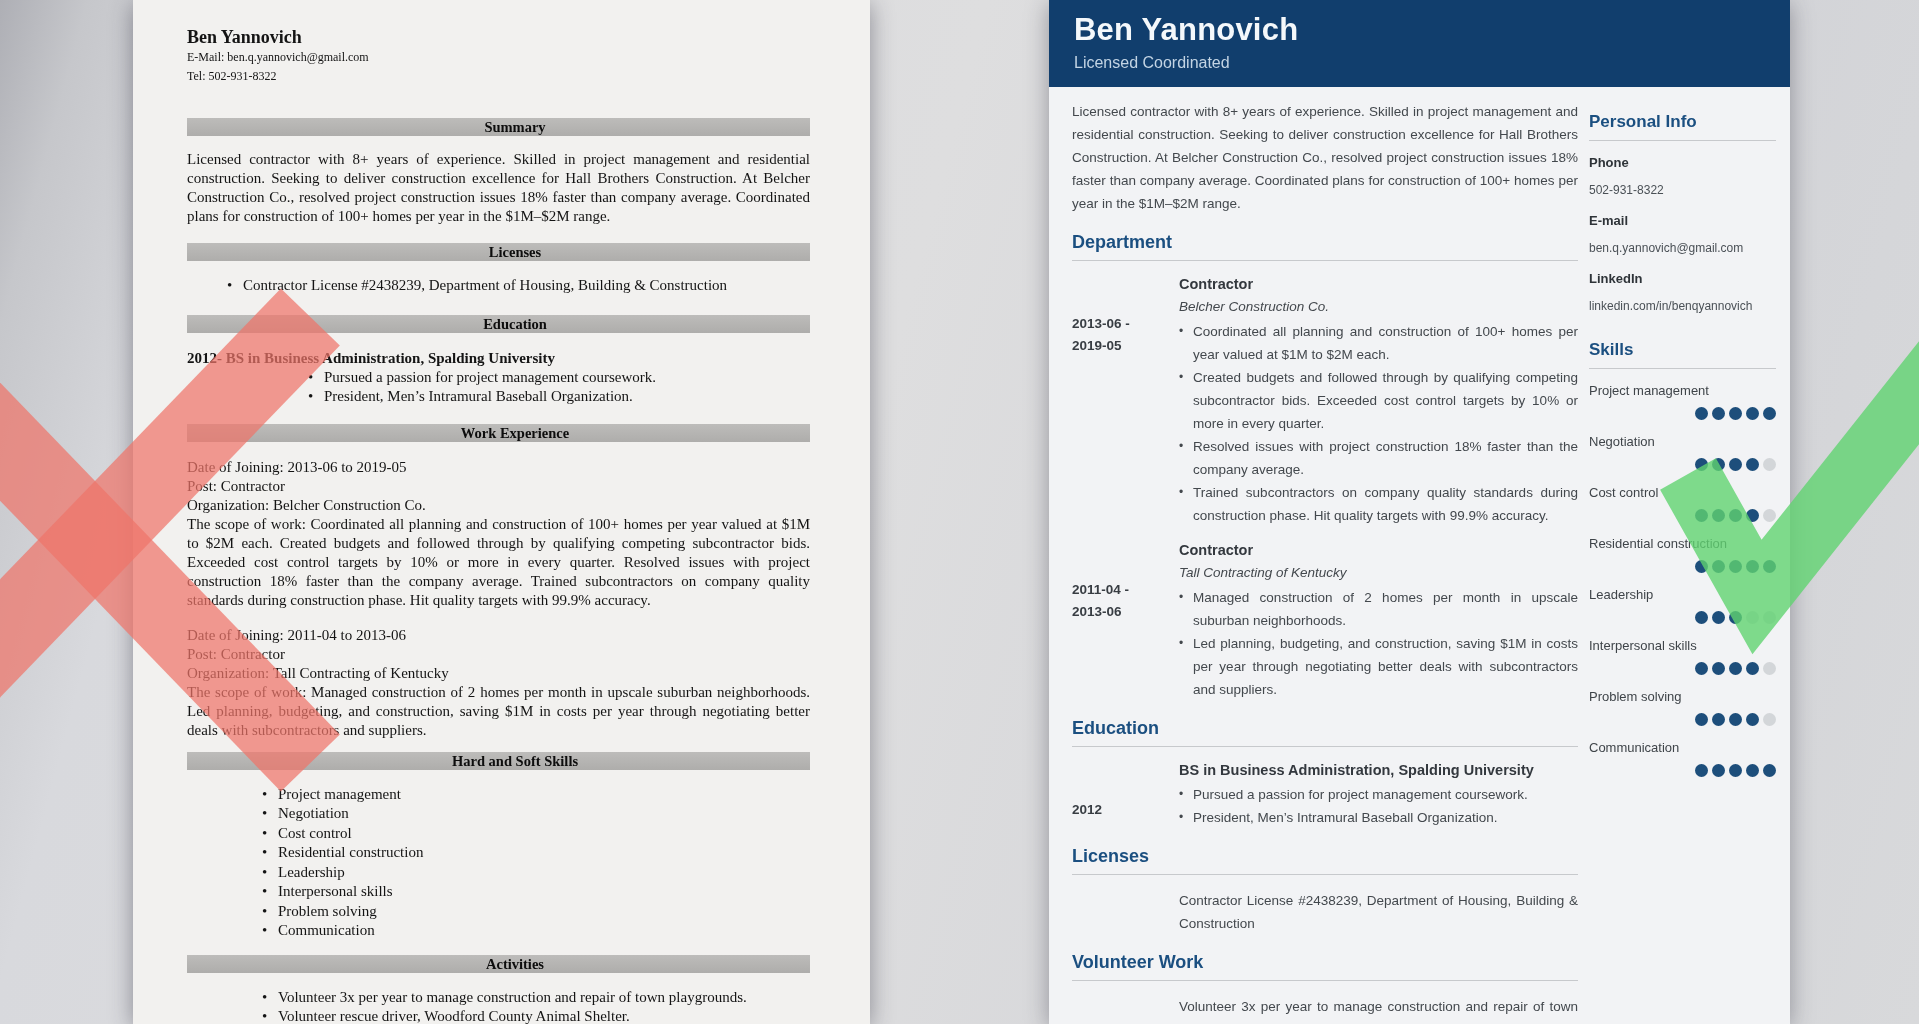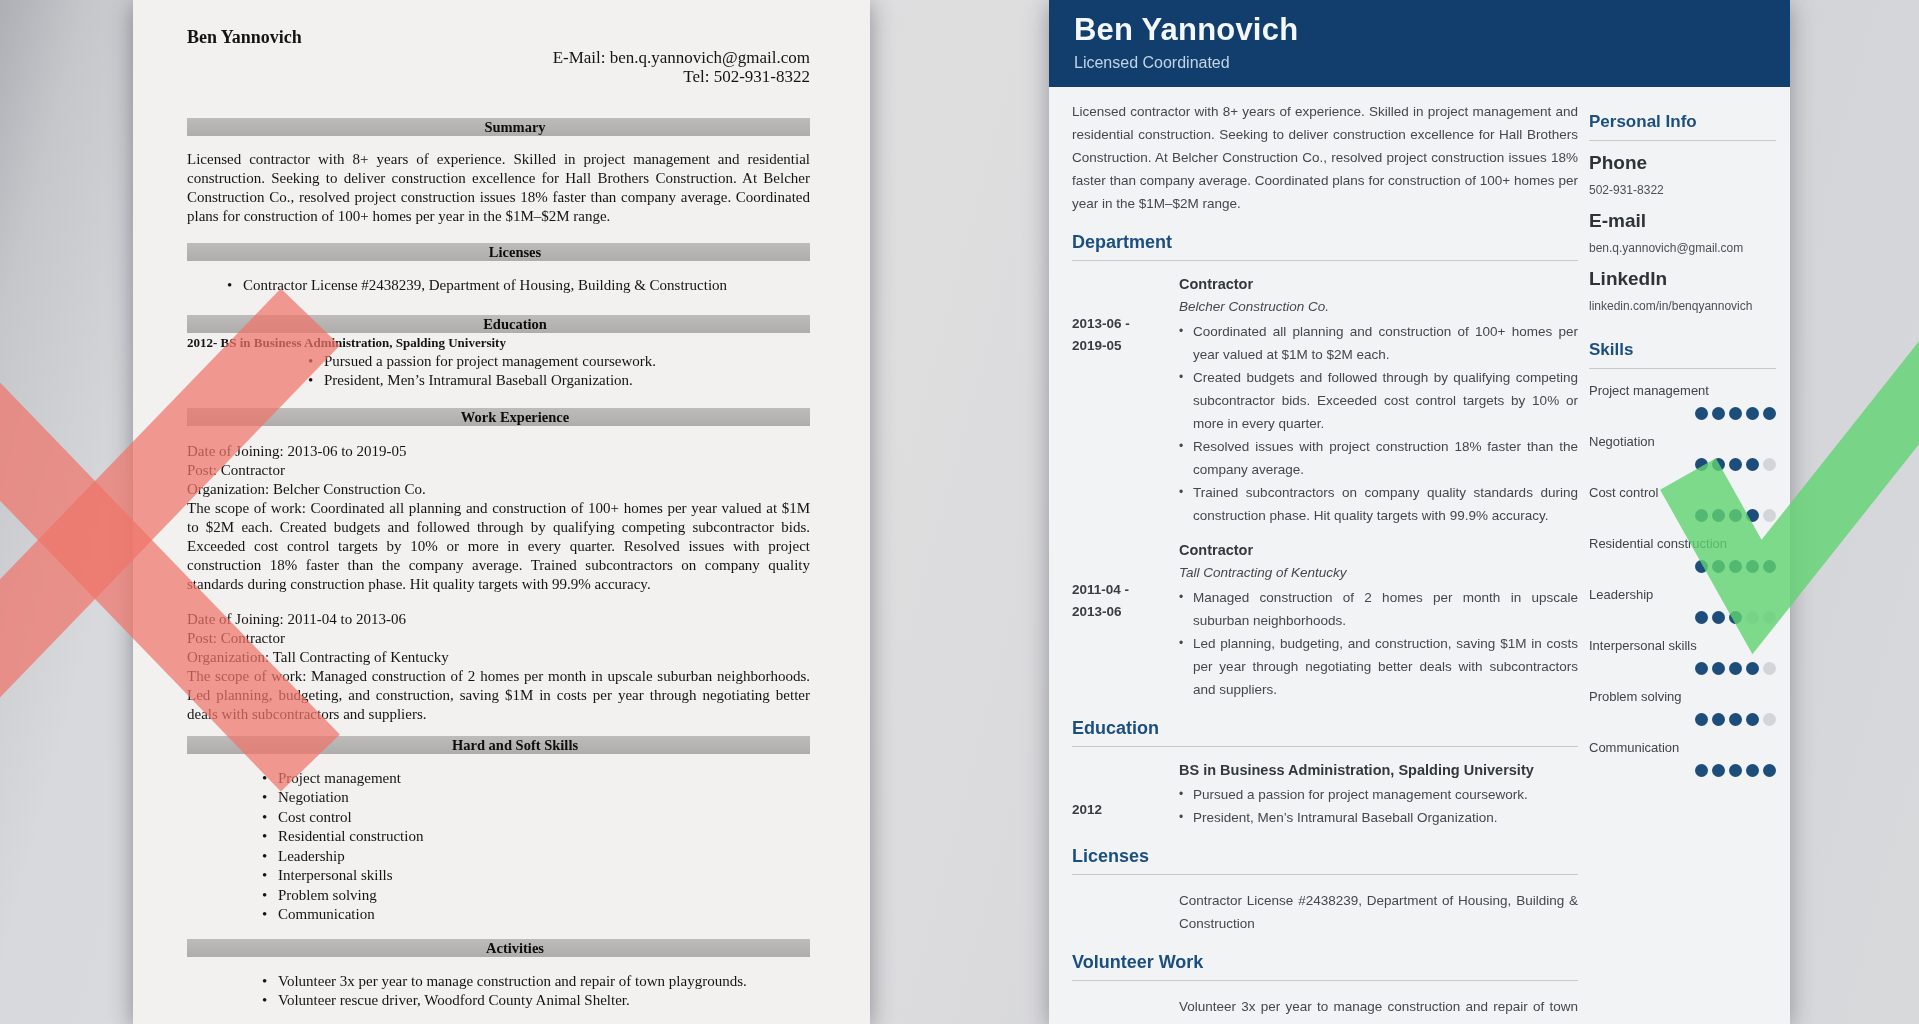--- a/index.html
+++ b/index.html
@@ -13,21 +13,21 @@
   .page{position:absolute;top:0;height:1024px;}
 
   
   .page-left{
     left:133px;width:737px;background:#f2f1ef;
     box-shadow:0 4px 22px rgba(40,40,55,.45);
     font-family:"Liberation Serif", serif;color:#141414;
   }
   .lp-inner{padding:26px 0 0 54px;width:623px;}
   .lp-name{font-size:18px;font-weight:bold;line-height:22px;}
-  .lp-contact{font-size:17px;line-height:19px;text-align:right;}
+  .lp-contact{font-size:12px;line-height:19px;}
   .lp-bar{
     margin-top:32px;height:18px;line-height:18px;
     background:linear-gradient(#bdbcba,#aeadab);
     text-align:center;font-weight:bold;font-size:14.5px;color:#0d0d0d;padding-left:33px;
   }
   .lp-bar.tight{margin-top:17px;}
   .lp-bar.m19{margin-top:19px;}
   .lp-bar.m12{margin-top:12px;}
   .lp-bar.m14{margin-top:14px;}
   .lp-par{margin-top:14px;font-size:15px;line-height:19px;text-align:justify;}
@@ -36,21 +36,21 @@
   ul.lp-list.lic li{padding-left:56px;}
   ul.lp-list.edu{margin-top:0;}
   ul.lp-list.edu li{padding-left:137px;}
   ul.lp-list.sk li{padding-left:91px;}
   ul.lp-list li::before{
     content:"•";position:absolute;font-size:15px;
   }
   ul.lp-list.lic li::before{left:40px;}
   ul.lp-list.edu li::before{left:121px;}
   ul.lp-list.sk li::before{left:75px;}
-  .lp-degree{font-size:13px;line-height:19px;font-weight:bold;}
+  .lp-degree{margin-top:16px;font-size:15px;line-height:19px;font-weight:bold;}
   .lp-job{margin-top:16px;font-size:15px;line-height:19px;}
   .lp-job.second{margin-top:16px;}
   .lp-job .scope{text-align:justify;}
   .lp-job b{font-weight:normal;}
 
   
   .page-right{
     left:1049px;width:741px;background:#f2f3f5;
     box-shadow:0 4px 22px rgba(40,40,55,.4);
     color:#3d4247;
@@ -79,21 +79,21 @@
   .rp-plain{font-size:13.5px;line-height:23px;text-align:justify;color:#43484d;margin-top:10px;}
   .rp-plain.first{margin-top:2px;}
 
   
   .rp-side{position:absolute;left:540px;top:0;width:187px;}
   .rp-sh{
     margin-top:25px;font-size:17px;font-weight:bold;color:#1b4f80;
     padding-bottom:8px;border-bottom:1px solid #c7c9cc;
   }
   .rp-field{margin-top:13px;}
-  .rp-field .lab{font-size:19px;font-weight:bold;color:#2e3338;line-height:17px;}
+  .rp-field .lab{font-size:13px;font-weight:bold;color:#2e3338;line-height:17px;}
   .rp-field .val{font-size:12px;color:#4a5056;line-height:18px;margin-top:10px;}
   .rp-skill{margin-top:14px;}
   .rp-skill .lab{font-size:13px;color:#3f4449;line-height:16px;}
   .rp-dots{margin-top:8px;text-align:right;height:13px;}
   .dot{display:inline-block;width:13px;height:13px;border-radius:50%;background:#d3d6d9;margin-left:4px;vertical-align:top;}
   .dot.filled{background:#1d4e7b;}
 
   
   .xbar{
     position:absolute;width:620px;height:82px;left:-215px;

